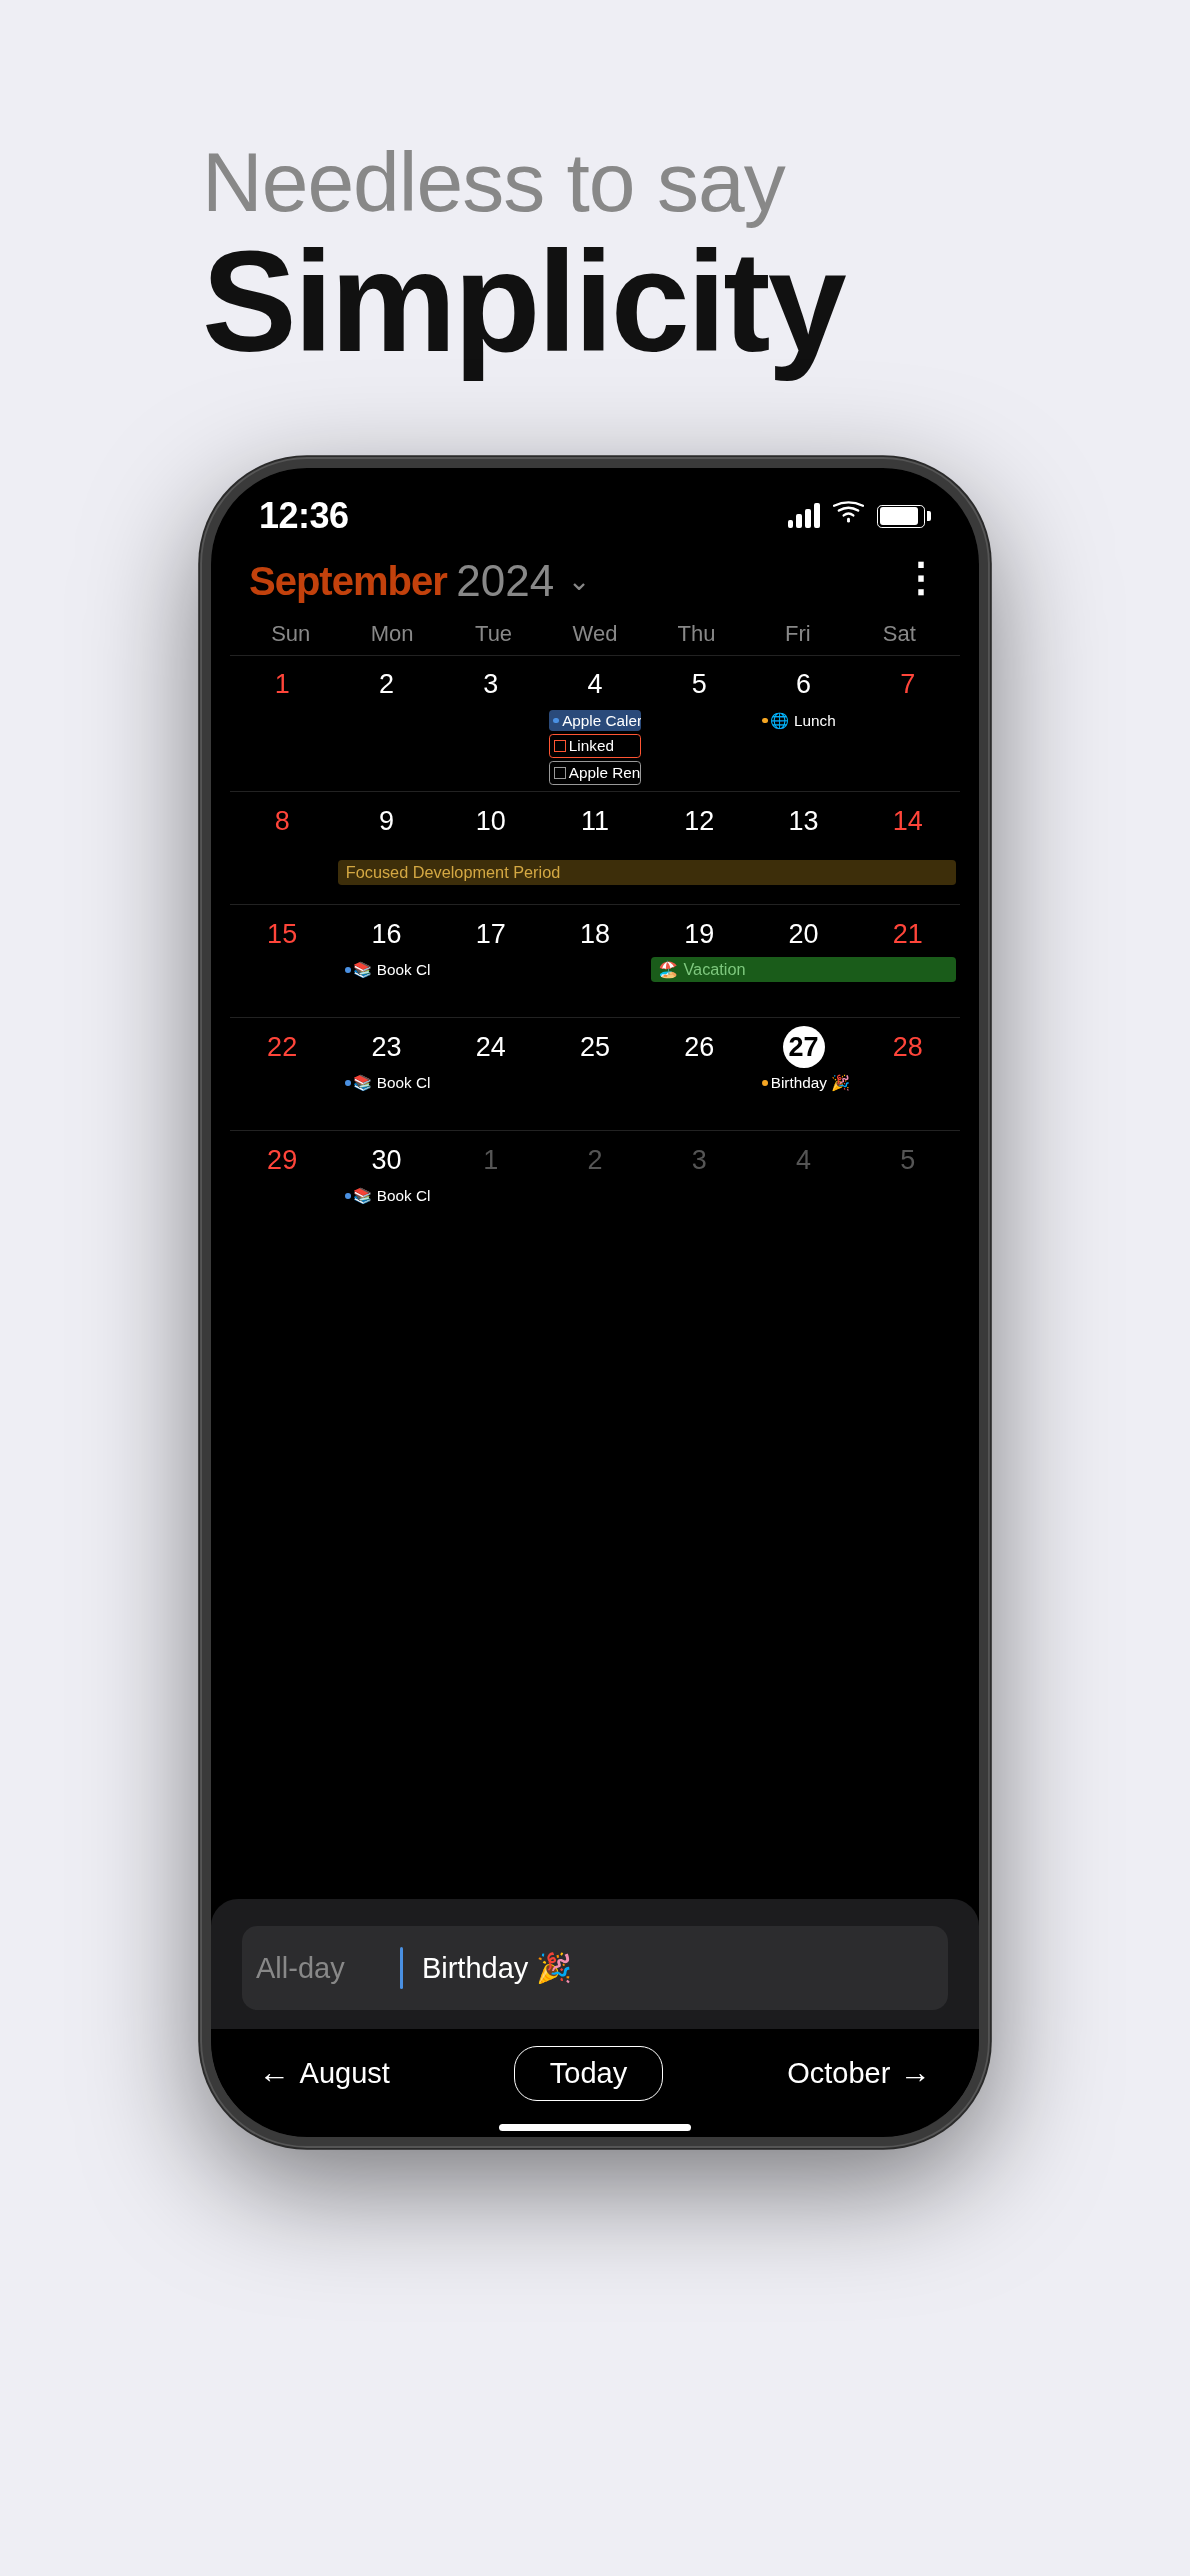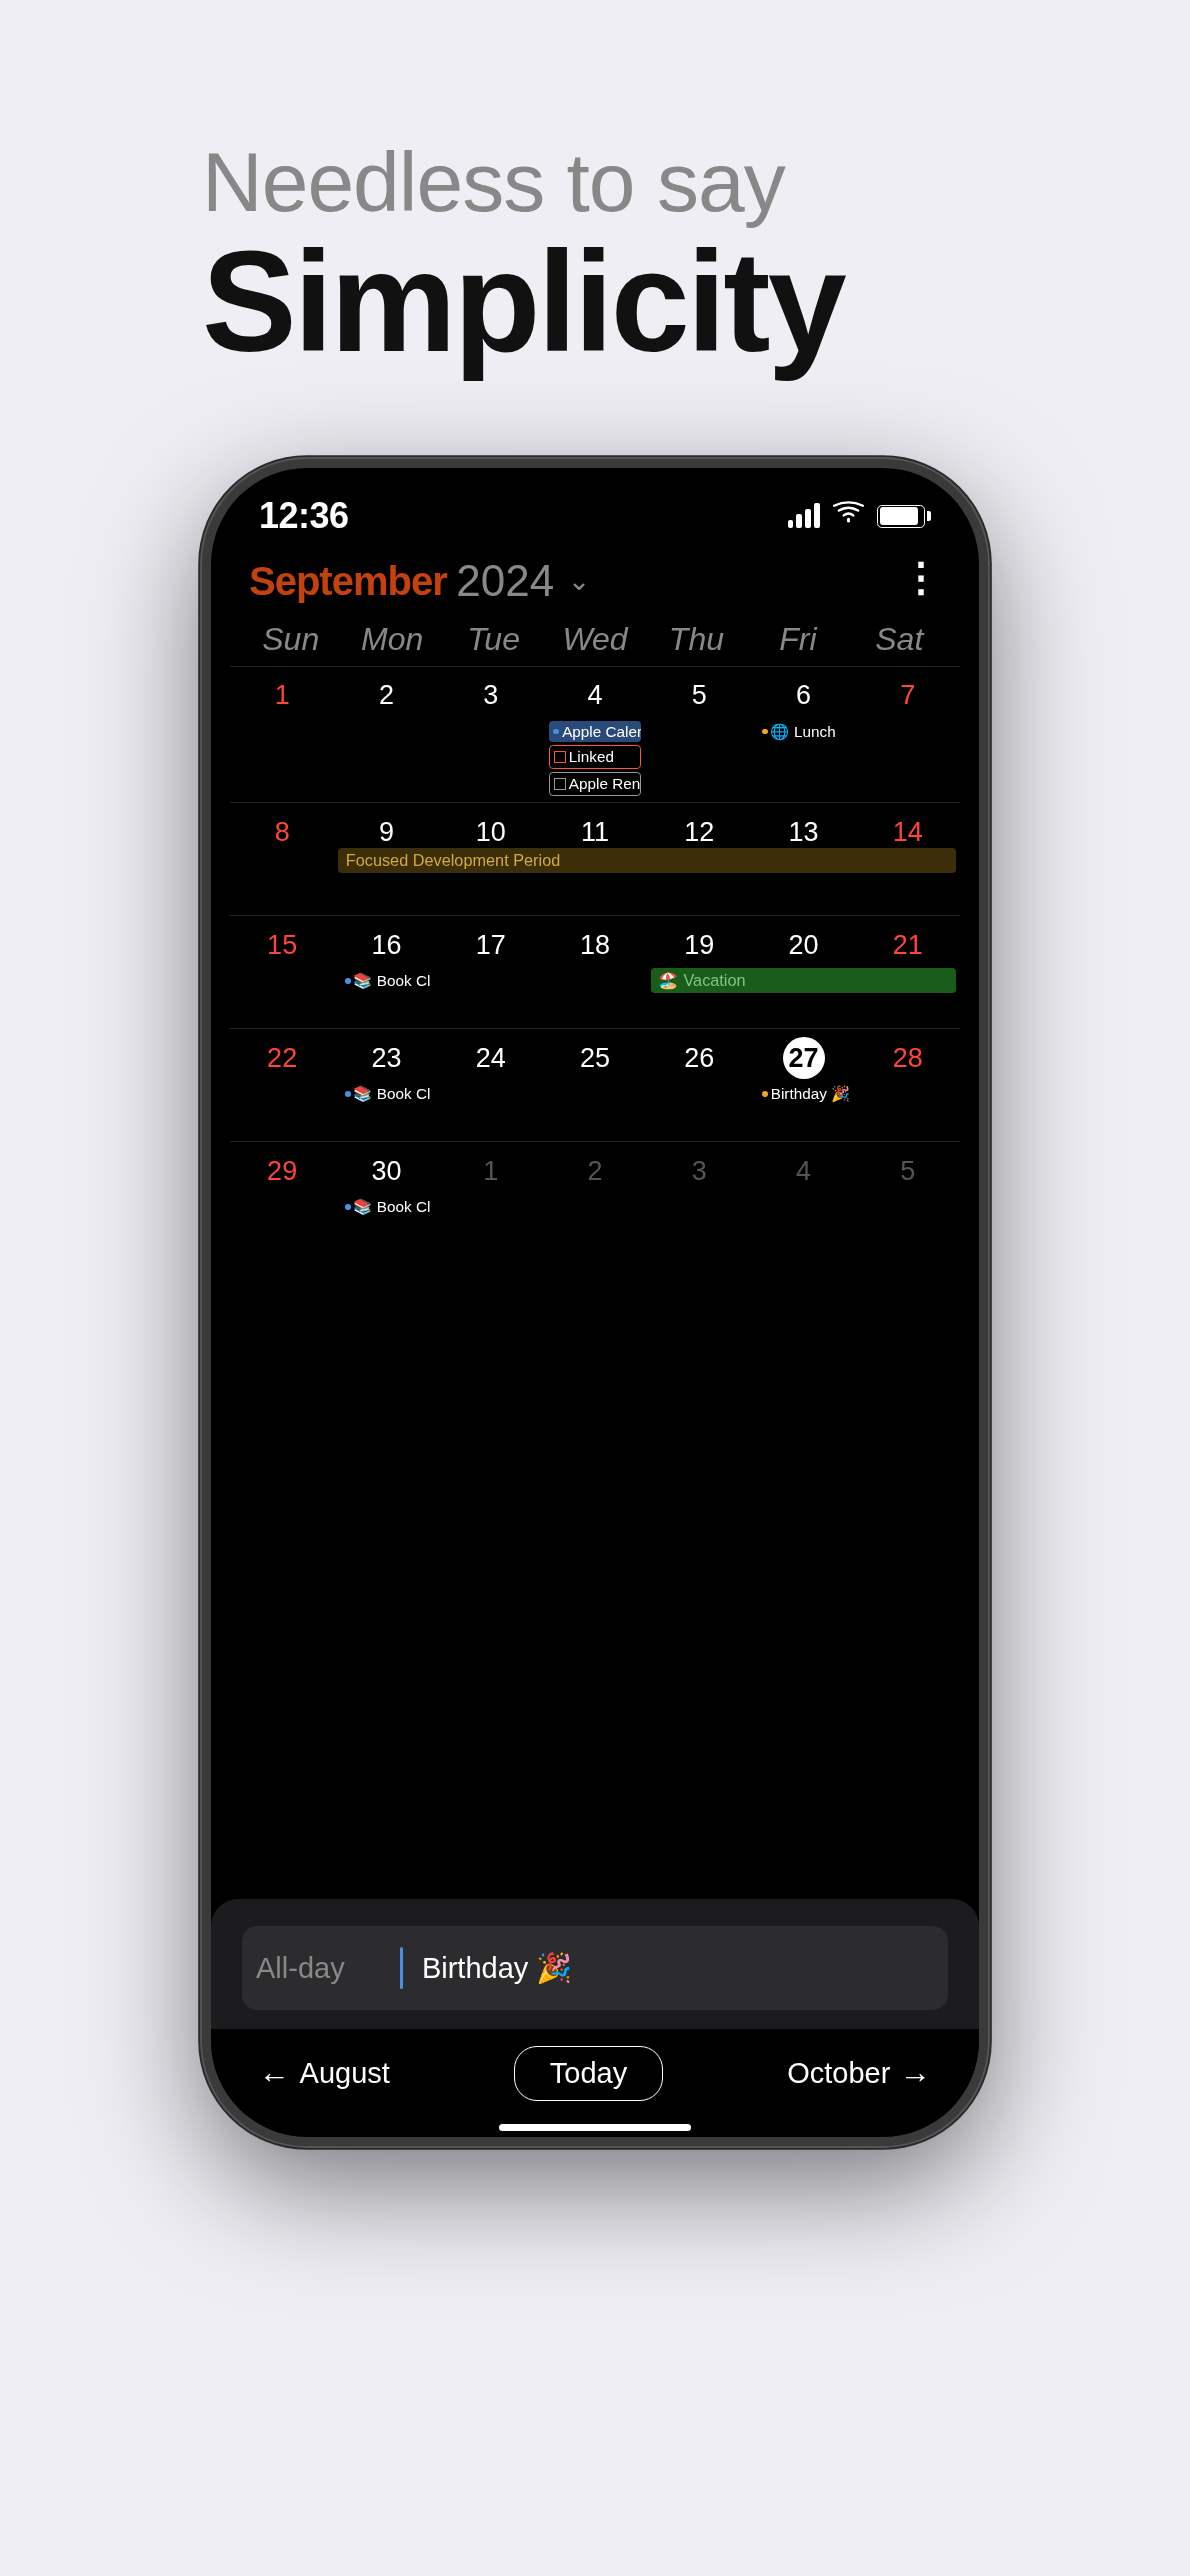--- a/index.html
+++ b/index.html
@@ -218,23 +218,22 @@
     .day-headers {
       display: grid;
       grid-template-columns: repeat(7, 1fr);
       padding: 0 29px;
       margin-bottom: 7.7px;
     }
 
     .day-header {
       text-align: center;
       color: #888;
-      font-size: 32px;
+      font-size: 22px;
       font-weight: 400;
-      font-style: italic;
     }
 
     
     .cal-grid {
       flex: 1;
       padding: 0 19px;
       display: flex;
       flex-direction: column;
       gap: 0;
     }
@@ -510,21 +509,21 @@
                 <div class="day-num">12</div>
               </div>
               <div class="cal-cell">
                 <div class="day-num">13</div>
               </div>
               <div class="cal-cell">
                 <div class="day-num red">14</div>
               </div>
             </div>
 
-            <div style="position:absolute; top:45px; left:calc(1/7*100% + 3.8px); right:3.8px; height:25px; background:#3d2e0a; border-radius:3.8px; display:flex; align-items:center; padding:0 7.7px; font-size:16.3px; color:#d4a843; white-space:nowrap; overflow:hidden;">
+            <div style="position:absolute; top:68px; left:calc(1/7*100% + 3.8px); right:3.8px; height:25px; background:#3d2e0a; border-radius:3.8px; display:flex; align-items:center; padding:0 7.7px; font-size:16.3px; color:#d4a843; white-space:nowrap; overflow:hidden;">
               Focused Development Period
             </div>
           </div>
 
           <div style="position:relative; border-top:1px solid #222; min-height:113px;">
             <div style="display:grid; grid-template-columns:repeat(7,1fr);">
               <div class="cal-cell">
                 <div class="day-num red">15</div>
               </div>
               <div class="cal-cell">

